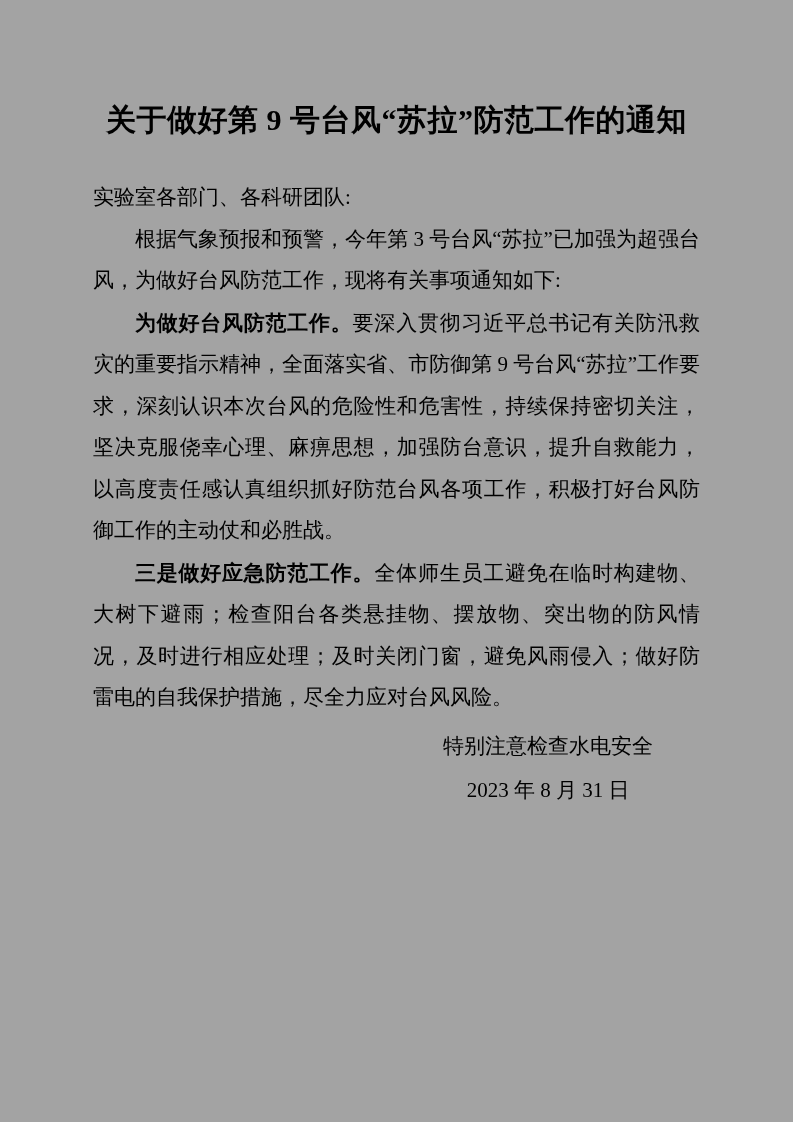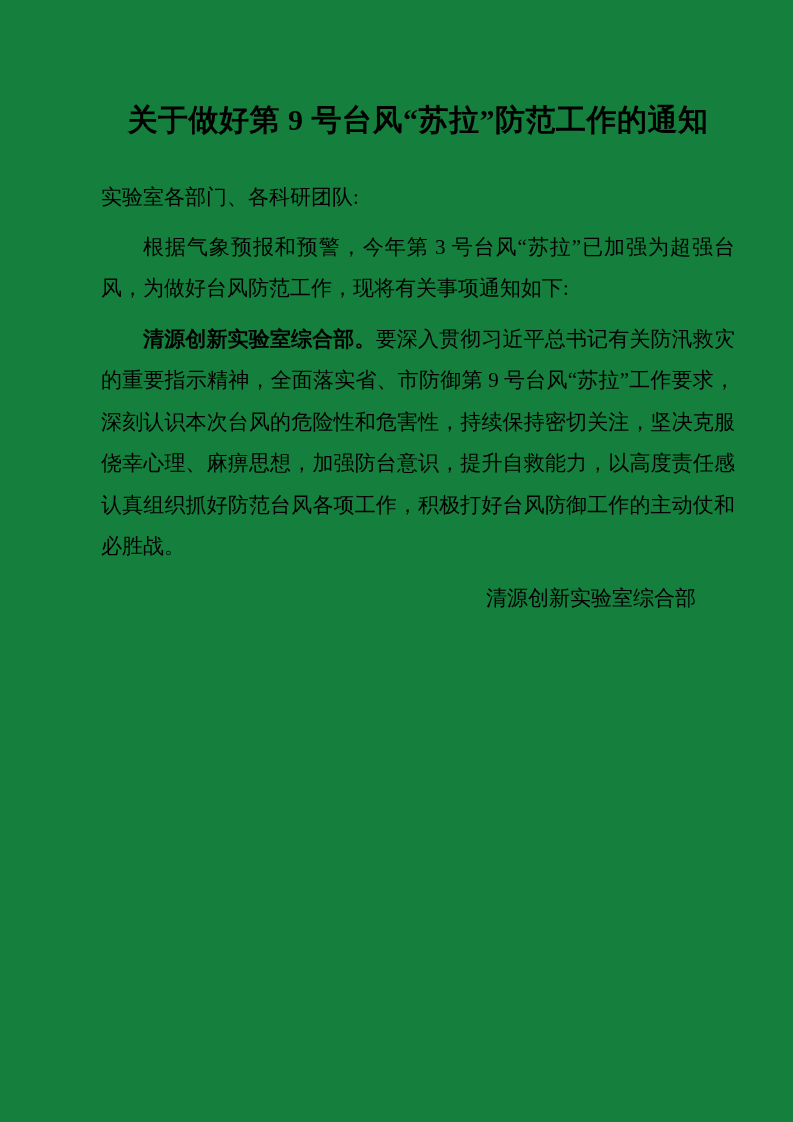--- a/index.html
+++ b/index.html
@@ -5,38 +5,38 @@
   html, body {
     margin: 0;
     padding: 0;
     background: #ffffff;
   }
   .page {
     position: relative;
     width: 793px;
     height: 1122px;
     margin: 0 auto;
-    background: #15803d;
+    background: #a3a3a3;
     box-sizing: border-box;
-    padding: 98px 50px 0 93px;
+    padding: 98px 93px 0 93px;
     color: #000000;
     font-family: "Liberation Serif", "DejaVu Serif", serif;
     overflow: hidden;
   }
   .doc-title {
     margin: 0 0 35px 0;
     font-size: 30px;
     line-height: 44px;
     font-weight: bold;
     text-align: center;
     font-family: "Liberation Serif", "DejaVu Serif", serif;
     letter-spacing: 0.5px;
   }
   .para {
-    margin: 8px;
+    margin: 0;
     font-size: 21px;
     line-height: 41.5px;
     text-align: justify;
     text-justify: inter-ideograph;
     word-break: break-all;
   }
   .para.indent {
     text-indent: 2em;
   }
   .para .lead {
@@ -64,25 +64,27 @@
 <div class="page">
 
   <h1 class="doc-title">关于做好第 9 号台风“苏拉”防范工作的通知</h1>
 
   <div>
 
     <p class="para"><span>实验室各部门、各科研团队:</span></p>
 
     <p class="para indent"><span>根据气象预报和预警，今年第 3 号台风“苏拉”已加强为超强台风，为做好台风防范工作，现将有关事项通知如下:</span></p>
 
-    <p class="para indent"><span class="lead">清源创新实验室综合部。</span><span>要深入贯彻习近平总书记有关防汛救灾的重要指示精神，全面落实省、市防御第 9 号台风“苏拉”工作要求，深刻认识本次台风的危险性和危害性，持续保持密切关注，坚决克服侥幸心理、麻痹思想，加强防台意识，提升自救能力，以高度责任感认真组织抓好防范台风各项工作，积极打好台风防御工作的主动仗和必胜战。</span></p>
+    <p class="para indent"><span class="lead">为做好台风防范工作。</span><span>要深入贯彻习近平总书记有关防汛救灾的重要指示精神，全面落实省、市防御第 9 号台风“苏拉”工作要求，深刻认识本次台风的危险性和危害性，持续保持密切关注，坚决克服侥幸心理、麻痹思想，加强防台意识，提升自救能力，以高度责任感认真组织抓好防范台风各项工作，积极打好台风防御工作的主动仗和必胜战。</span></p>
 
 
+    <p class="para indent"><span class="lead">三是做好应急防范工作。</span><span>全体师生员工避免在临时构建物、大树下避雨；检查阳台各类悬挂物、摆放物、突出物的防风情况，及时进行相应处理；及时关闭门窗，避免风雨侵入；做好防雷电的自我保护措施，尽全力应对台风风险。</span></p>
 
   </div>
 
   <div class="signature-wrap">
     <div class="signature-inner">
-      <div class="signature-org">清源创新实验室综合部</div>
+      <div class="signature-org">特别注意检查水电安全</div>
+      <div class="signature-date">2023 年 8 月 31 日</div>
     </div>
   </div>
 
 </div>
 
 </body></html>

